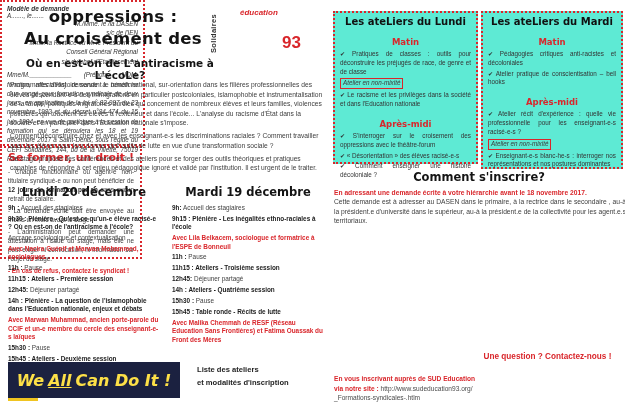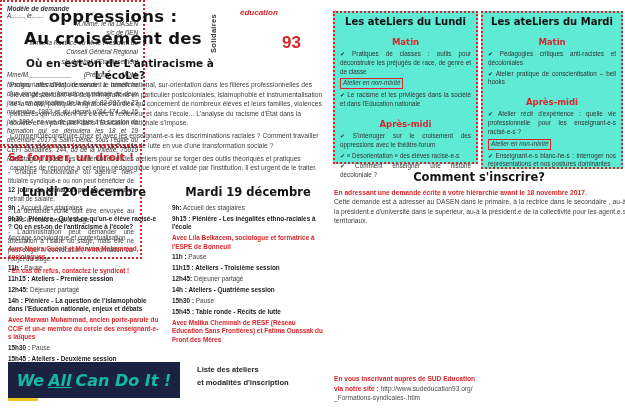--- a/index.html
+++ b/index.html
@@ -30,21 +30,21 @@
   .sched{position:absolute;top:204px;width:153px;}
   #sched-mon{left:8px;} #sched-tue{left:172px;}
   .ln{margin:0 0 2.6px;font-size:6.4px;line-height:1.3;color:#3f3f3f;}
   .ln .t{font-weight:bold;color:#1b1b1b;}
   .ln .t:empty{display:none;}
   .s-b{font-weight:bold;color:#1b1b1b;}
   .s-r{color:#d9262b;font-weight:bold;}
 
   
   .banner{position:absolute;left:8px;top:362px;width:172px;height:36px;background:#1b2140;
-          color:#14b8a6;display:flex;align-items:center;justify-content:center;
+          color:#fde047;display:flex;align-items:center;justify-content:center;
           font-family:"DejaVu Sans",sans-serif;font-weight:800;font-style:italic;font-size:16px;}
   .banner span{margin:0 2px;}
   .banner .u{text-decoration:underline;}
   .banner::after{content:"";position:absolute;left:0;bottom:-3px;width:30px;height:3px;background:#f0c420;}
   .back-note{position:absolute;left:197px;top:364px;width:132px;font-size:7.6px;font-weight:bold;
              color:#1f1f1f;line-height:1.65;}
 
   
   .wbox{position:absolute;border:2px dotted #d9262b;box-sizing:border-box;padding:2px 5px;background:#5eead4;}
   #box-mon{left:333px;top:11px;width:145px;height:153px;}
@@ -241,14 +241,15 @@
     <p class="dp">- L'administration peut demander une attestation à l'issue du stage, mais elle ne peut exiger ni convocation, ni information sur l'objet du stage.</p>
     <p class="dp redline">- En cas de refus, contactez le syndicat !</p>
   </div>
 
   <div class="register">
     <span class="lead">En vous inscrivant auprès de SUD Education</span>
     <span class="lead">via notre site : </span>
     <span class="url">http://www.sudeducation93.org/ _Formations-syndicales-.htlm</span>
   </div>
 
+  <div class="question">Une question ? Contactez-nous !</div>
 
 </div>
 
 </body></html>

